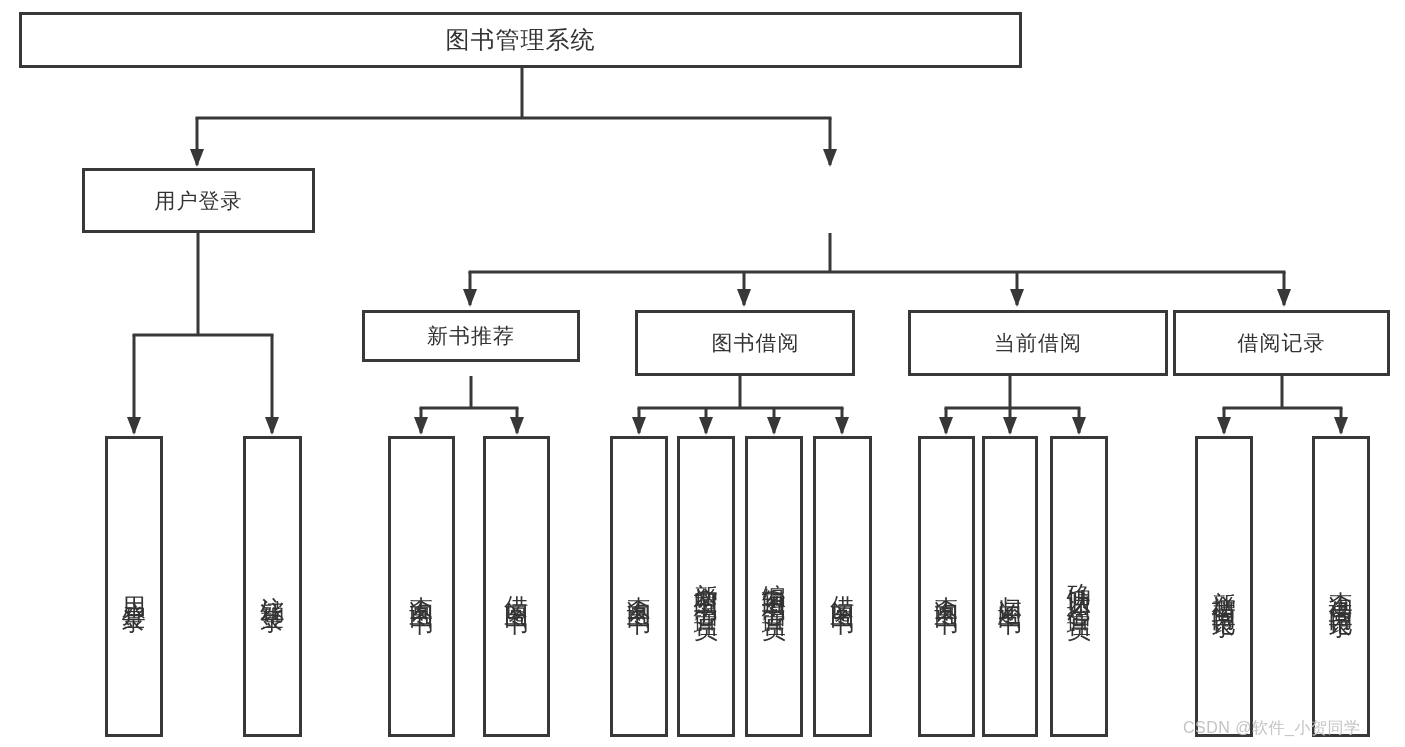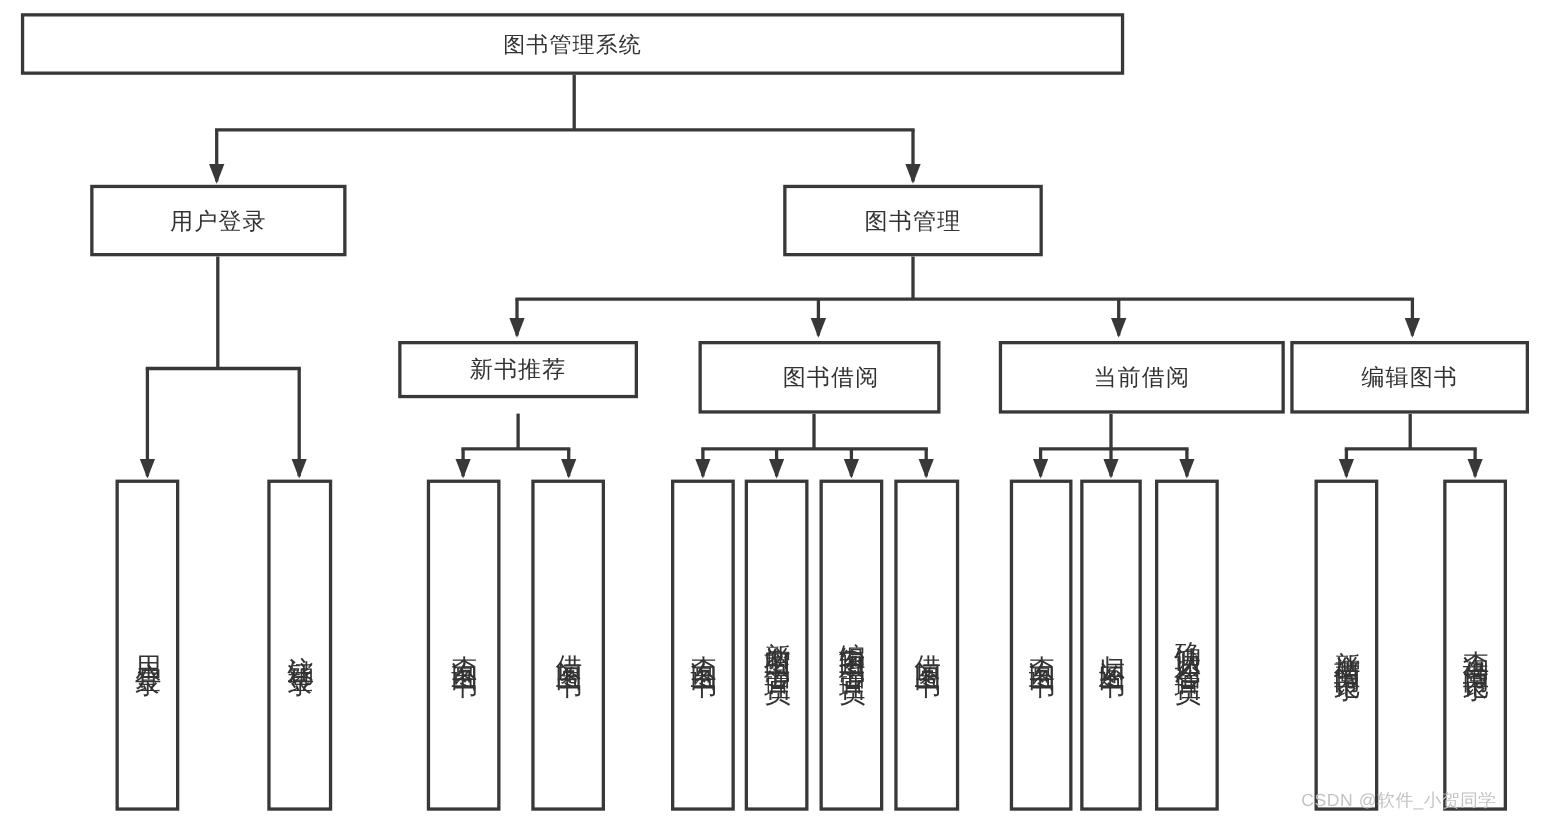--- a/index.html
+++ b/index.html
@@ -31,21 +31,21 @@
     align-items: center;
     justify-content: center;
     text-align: center;
   }
   .node.h {
     font-size: 21px;
     letter-spacing: 1px;
     white-space: nowrap;
   }
   .node.root {
-    font-size: 20px;
+    font-size: 24px;
   }
   .node.v {
     writing-mode: vertical-rl;
     text-orientation: mixed;
     font-size: 24px;
     letter-spacing: 5px;
     line-height: 1.15;
   }
   .watermark {
     position: absolute;
@@ -109,26 +109,25 @@
       <line x1="1282" y1="376" x2="1282" y2="408"></line>
       <line x1="1222.5" y1="408" x2="1342.5" y2="408"></line>
       <line x1="1224" y1="408" x2="1224" y2="433" marker-end="url(#arrow)"></line>
       <line x1="1341" y1="408" x2="1341" y2="433" marker-end="url(#arrow)"></line>
     </g>
   </svg>
 
   <div class="node h root" style="left:19px; top:12px; width:1003px; height:56px;">图书管理系统</div>
 
   <div class="node h" style="left:82px; top:168px; width:233px; height:65px;">用户登录</div>
-  <div class="node h" style="left:712px; top:168px; width:236px; height:65px;">图书管理</div>
 
   <div class="node h" style="left:362px; top:310px; width:218px; height:52px;">新书推荐</div>
   <div class="node h" style="left:635px; top:310px; width:220px; height:66px;padding-left:21px;">图书借阅</div>
   <div class="node h" style="left:908px; top:310px; width:260px; height:66px;">当前借阅</div>
-  <div class="node h" style="left:1173px; top:310px; width:217px; height:66px;">编辑图书</div>
+  <div class="node h" style="left:1173px; top:310px; width:217px; height:66px;">借阅记录</div>
 
   <div class="node v" style="left:105px; top:436px; width:58px; height:301px;">用户登录</div>
   <div class="node v" style="left:243px; top:436px; width:59px; height:301px;">注销登录</div>
 
   <div class="node v" style="left:388px; top:436px; width:67px; height:301px;">查询图书</div>
   <div class="node v" style="left:483px; top:436px; width:67px; height:301px;">借阅图书</div>
 
   <div class="node v" style="left:610px; top:436px; width:58px; height:301px;">查询图书</div>
   <div class="node v" style="left:677px; top:436px; width:58px; height:301px;">新增图书（管理员）</div>
   <div class="node v" style="left:745px; top:436px; width:58px; height:301px;">编辑图书（管理员）</div>

